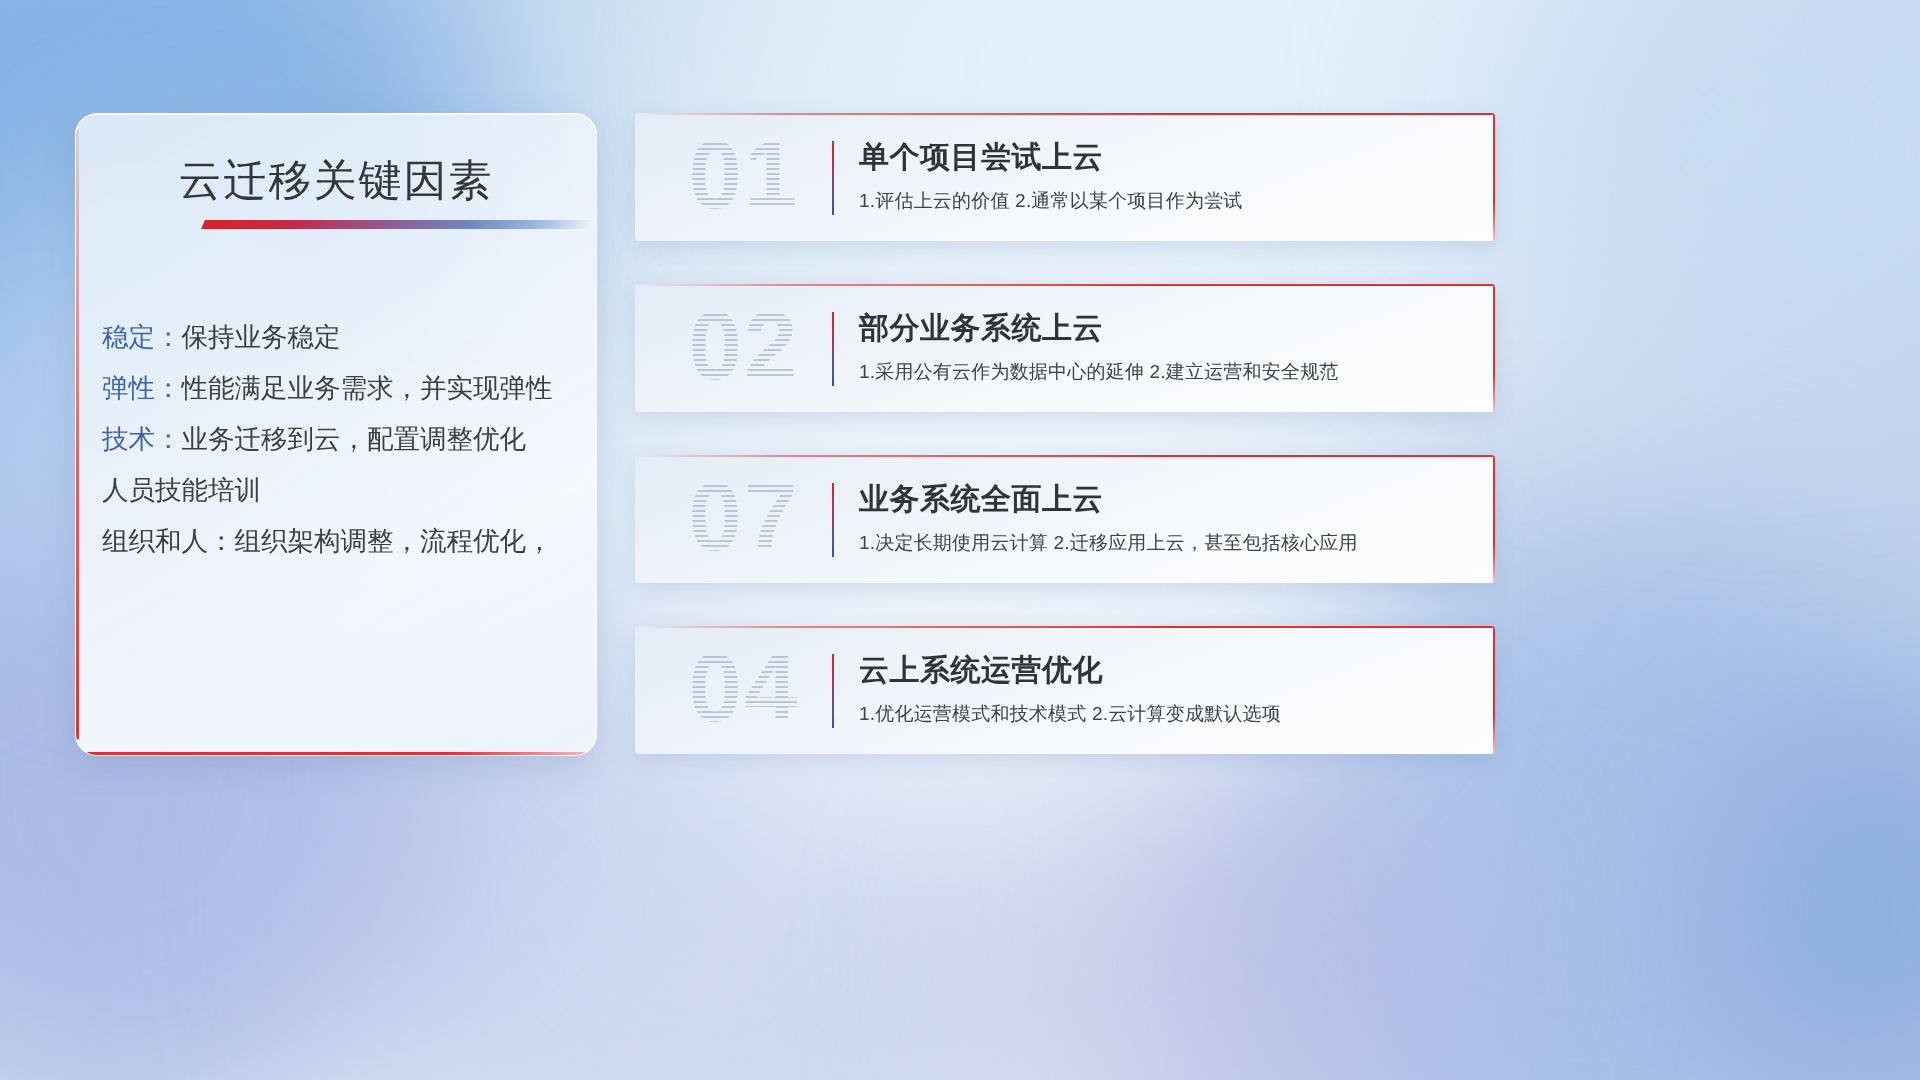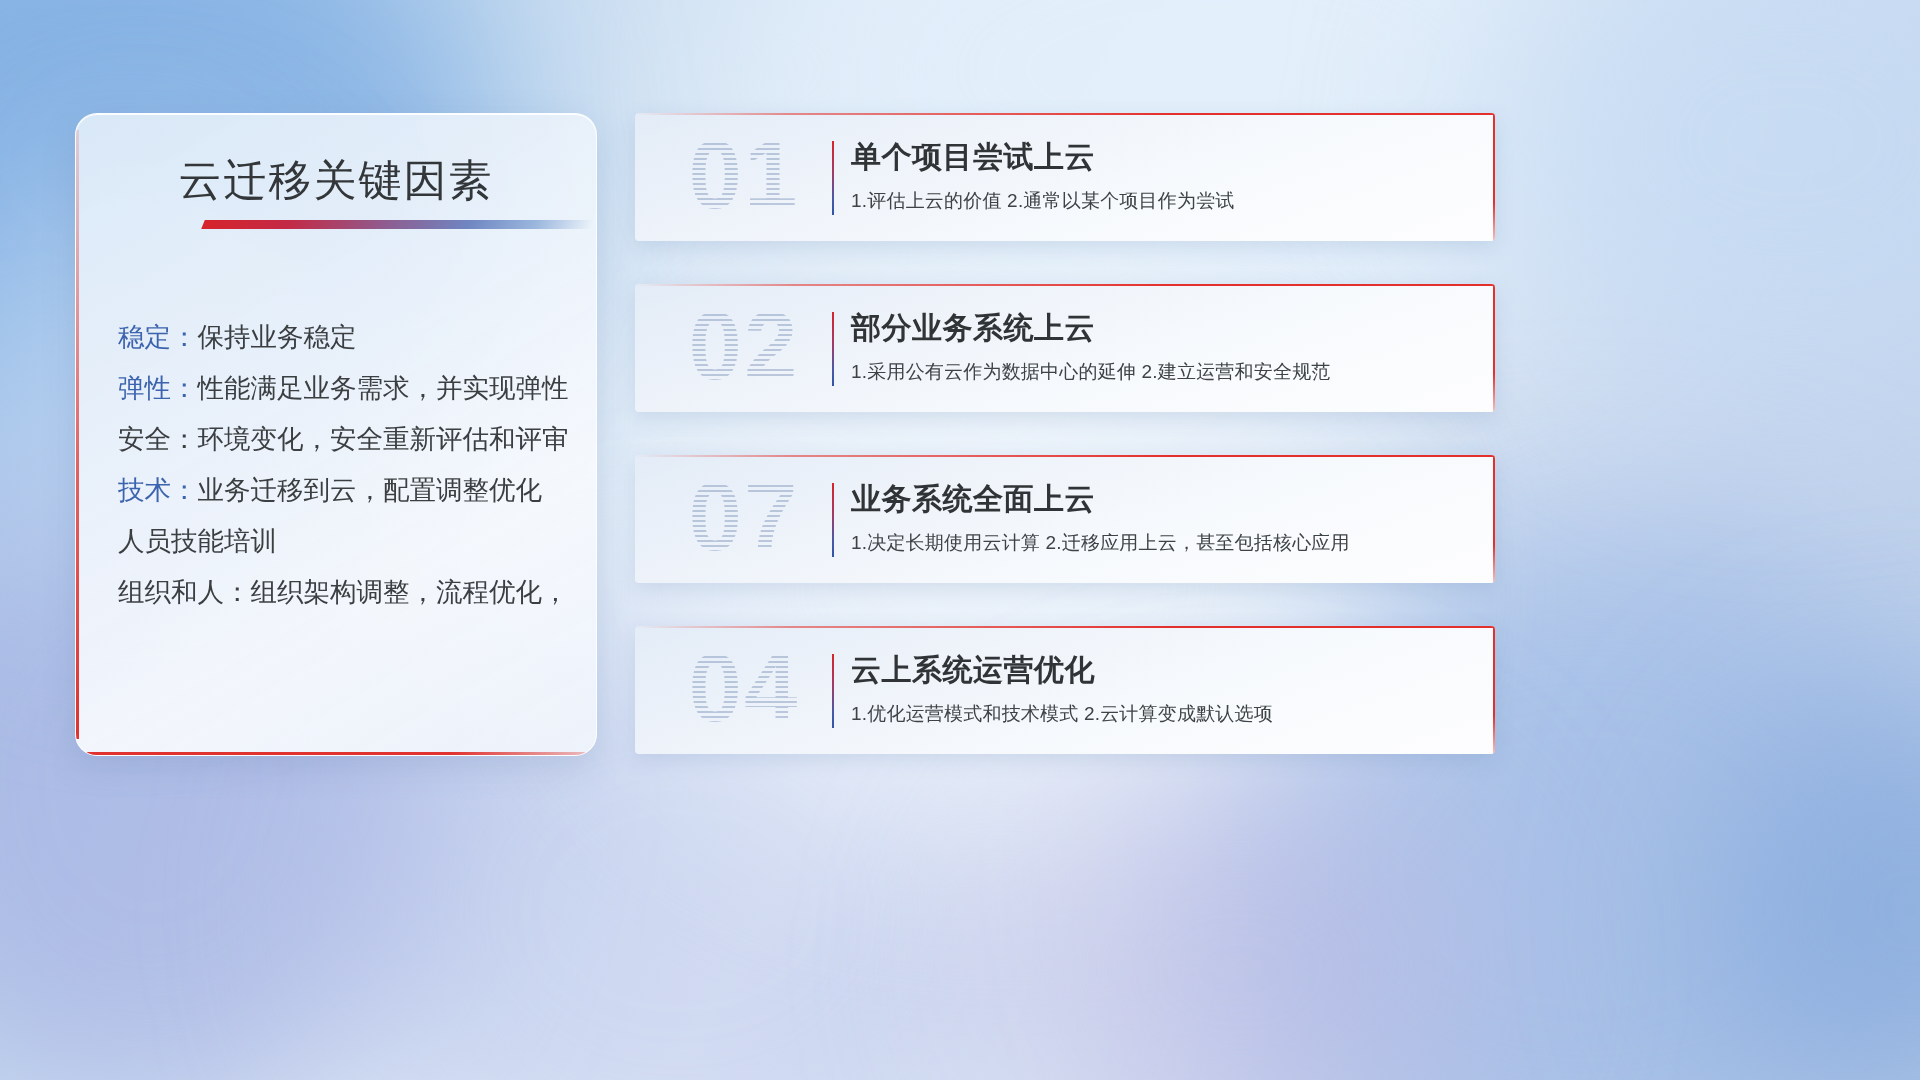--- a/index.html
+++ b/index.html
@@ -44,21 +44,21 @@
   }
   .panel-title{
     position:absolute;left:0;right:0;top:38px;text-align:center;
     font-size:43px;font-weight:normal;color:#333739;letter-spacing:2px;
   }
   .title-rule{
     position:absolute;left:127px;top:106px;width:390px;height:9px;
     background:linear-gradient(90deg,#d6232b 0%,#c32a46 22%,#8c5f93 48%,#6f86c2 68%,#9ab6dd 85%,rgba(190,212,236,0) 100%);
     transform:skewX(-22deg);
   }
-  .panel-list{position:absolute;left:42px;top:198px;right:20px;}
+  .panel-list{position:absolute;left:26px;top:198px;right:20px;}
   .panel-item{font-size:26.5px;line-height:51px;color:#3b3f42;white-space:nowrap;}
   .panel-item .k{font-weight:normal;}
   .panel-item .k.blue{color:#3c63ae;}
   .panel-item .k.dark{color:#3b3f42;}
 
   
   #cards{position:absolute;left:635px;top:113px;width:860px;z-index:2;}
   .card{
     position:relative;height:128px;margin-bottom:43px;border-radius:4px;
     background:linear-gradient(160deg,#e3ecf7 0%,#eef3fa 30%,#f7fafd 62%,#fdfdfe 100%);
@@ -86,21 +86,21 @@
   .card-num span{
     background:repeating-linear-gradient(0deg,#8fa3c4 0px,#8fa3c4 2px,rgba(255,255,255,0) 2px,rgba(255,255,255,0) 5px);
     -webkit-background-clip:text;background-clip:text;color:transparent;
     -webkit-text-stroke:0;
     opacity:.55;
   }
   .card-div{
     position:absolute;left:197px;top:28px;width:2px;height:74px;
     background:linear-gradient(180deg,#d7242a 0%,#a33a64 42%,#4a59a8 78%,#2f55a6 100%);
   }
-  .card-body{position:absolute;left:216px;top:24px;right:26px;}
+  .card-body{position:absolute;left:224px;top:24px;right:26px;}
   .card-title{font-size:30px;font-weight:bold;color:#303436;line-height:40px;letter-spacing:.5px;}
   .card-desc{font-size:19px;color:#3e4346;line-height:30px;margin-top:9px;letter-spacing:.2px;}
 </style>
 </head>
 <body>
 
 <div id="bg">
   <div class="bg-base"></div>
   <div class="bl bl1"></div>
   <div class="bl bl2"></div>
@@ -116,23 +116,20 @@
 
 <div id="left-panel">
   <div class="panel-title">云迁移关键因素</div>
   <div class="title-rule"></div>
   <div class="panel-list">
     <div class="panel-item">
       <span class="k blue">稳定：</span><span>保持业务稳定</span>
     </div>
     <div class="panel-item">
       <span class="k blue">弹性：</span><span>性能满足业务需求，并实现弹性</span>
-    </div>
-    <div class="panel-item">
-      <span class="k dark">安全：</span><span>环境变化，安全重新评估和评审</span>
     </div>
     <div class="panel-item">
       <span class="k blue">技术：</span><span>业务迁移到云，配置调整优化</span>
     </div>
     <div class="panel-item">
       <span>人员技能培训</span>
     </div>
     <div class="panel-item">
       <span class="k dark">组织和人：</span><span>组织架构调整，流程优化，</span>
     </div>

